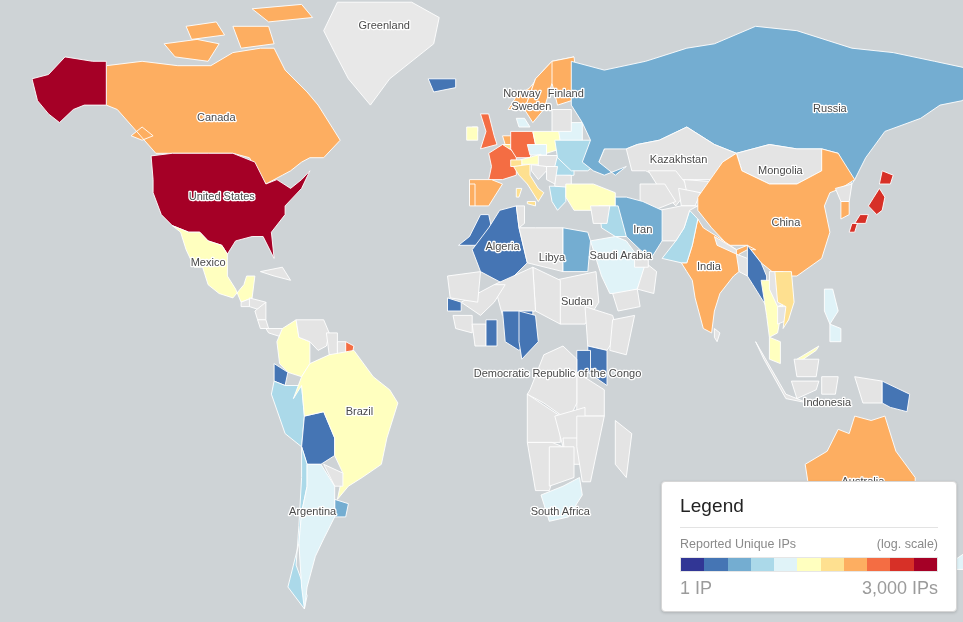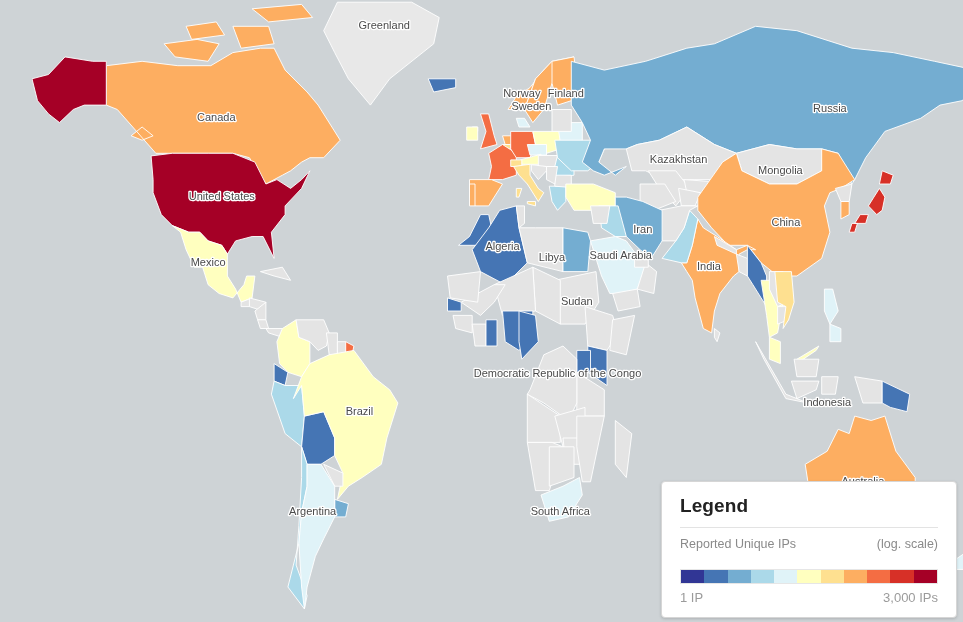--- a/index.html
+++ b/index.html
@@ -60,59 +60,59 @@
     box-sizing: border-box;
     background: #ffffff;
     border: 1px solid #d6d6d6;
     border-radius: 4px;
     box-shadow: 0 1px 3px rgba(0,0,0,0.16);
     padding: 14px 18px 12px 18px;
   }
 
   #legend-title {
     font-size: 19px;
-    font-weight: bold;
+    font-weight: normal;
     color: #222222;
     letter-spacing: 0.1px;
     margin: 0 0 10px 0;
     line-height: 1.1;
   }
 
   #legend-divider {
     height: 1px;
     background: #e3e3e3;
     margin: 0 0 9px 0;
   }
 
   .legend-caption-row {
     display: flex;
     justify-content: space-between;
     align-items: flex-start;
     font-size: 12.5px;
     color: #8a8a8a;
-    margin-bottom: 18px;
+    margin-bottom: 6px;
   }
 
   #legend-ramp {
     display: flex;
     width: 100%;
     height: 15px;
     border: 1px solid #e6e6e6;
     box-sizing: border-box;
   }
   #legend-ramp .swatch {
     flex: 1 1 0;
     height: 100%;
   }
 
   .legend-range-row {
     display: flex;
     justify-content: space-between;
     align-items: baseline;
-    font-size: 13px;
+    font-size: 18px;
     color: #9b9b9b;
     margin-top: 6px;
   }
 </style>
 </head>
 <body>
 
 <div id="map-root">
   <svg id="world-svg" viewBox="0 0 963 622" preserveAspectRatio="none">
 

